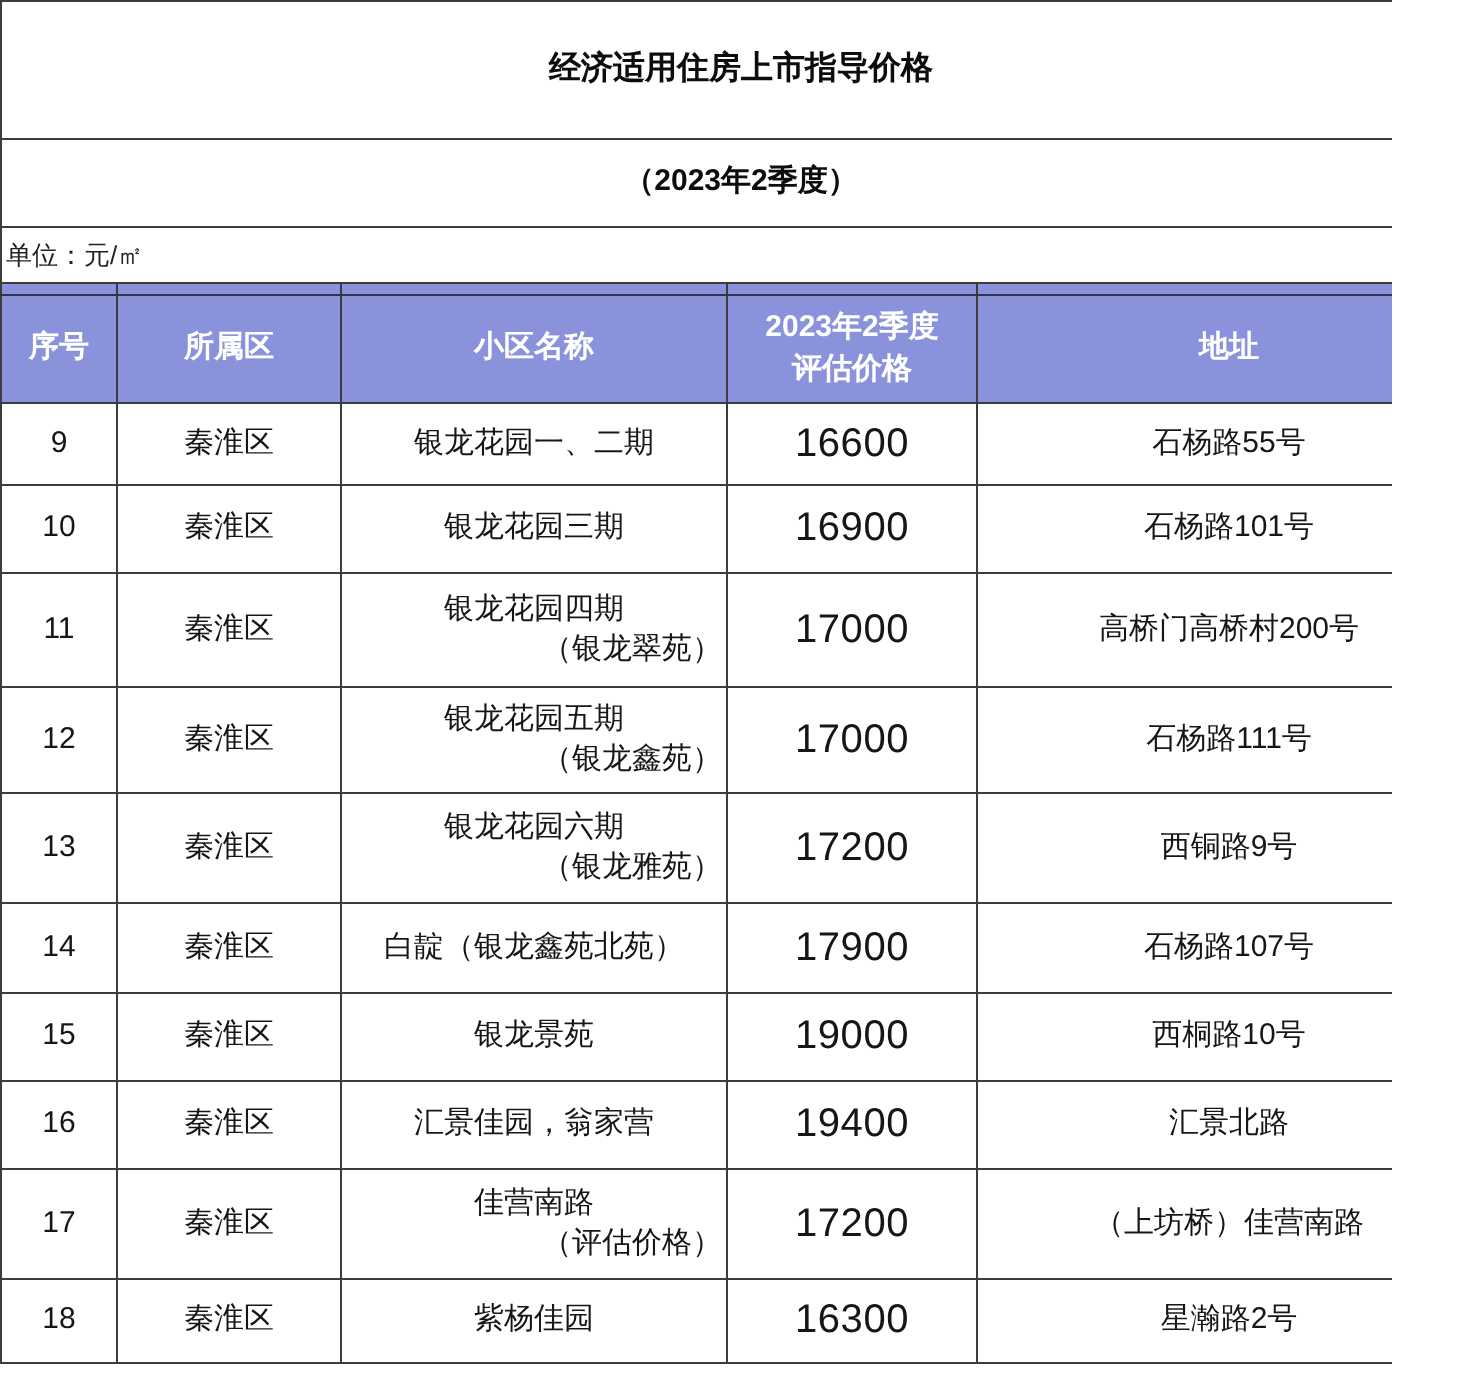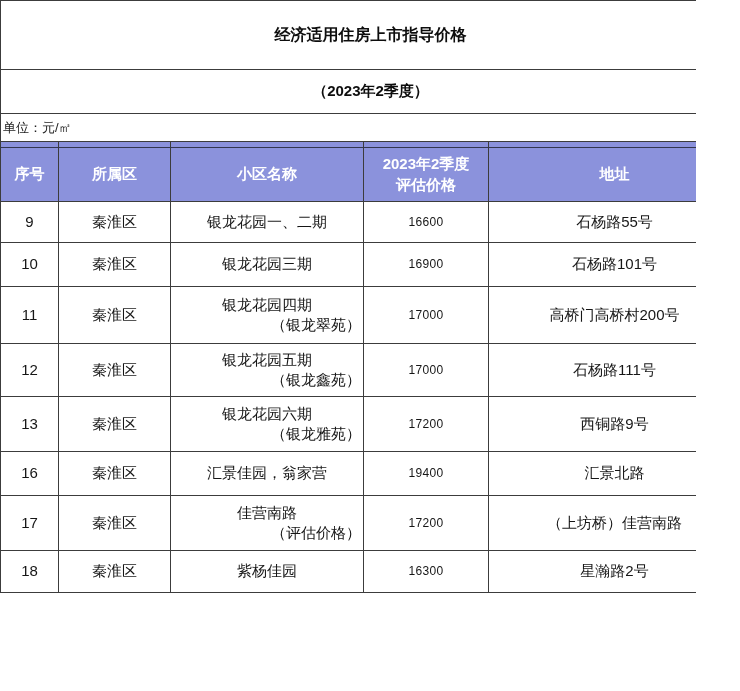--- a/index.html
+++ b/index.html
@@ -20,21 +20,21 @@
   }
   tr.title-row td   { height:68px; font-size:16px; font-weight:700; color:#0d0d0d; }
   tr.subtitle-row td{ height:43px; font-size:15px; font-weight:700; color:#0d0d0d;margin-left:16px; }
   tr.unit-row td    { height:27px; text-align:left; font-size:13px; padding-right:3px; color:#222; }
   tr.sliver-row td  { height:5px; background:#8b92dc; border-bottom:1px solid #33364f; padding:0; }
   tr.header-row td  {
     height:53px; background:#8b92dc; color:#ffffff;
     font-weight:700; font-size:15px;
   }
   td.num-cell   { font-size:15px; }
-  td.price-cell { font-size:12px; letter-spacing:0.3px; }
+  td.price-cell { font-size:20px; letter-spacing:0.3px; }
   .hdr-line { display:block;text-align:center; }
   .name-line2 { display:block;text-align:right; }
 </style>
 </head>
 <body>
 
 <div class="sheet">
   <table class="price-table">
     <colgroup>
       <col style="width:58px">
@@ -108,20 +108,34 @@
       <tr style="height:55px">
         <td class="num-cell">13</td>
         <td>秦淮区</td>
         <td>
           <span>银龙花园六期</span>
           <span class="name-line2">（银龙雅苑）</span>
         </td>
         <td class="price-cell">17200</td>
         <td>西铜路9号</td>
       </tr>
+      <tr style="height:45px">
+        <td class="num-cell">14</td>
+        <td>秦淮区</td>
+        <td>白靛（银龙鑫苑北苑）</td>
+        <td class="price-cell">17900</td>
+        <td>石杨路107号</td>
+      </tr>
+      <tr style="height:44px">
+        <td class="num-cell">15</td>
+        <td>秦淮区</td>
+        <td>银龙景苑</td>
+        <td class="price-cell">19000</td>
+        <td>西桐路10号</td>
+      </tr>
       <tr style="height:44px">
         <td class="num-cell">16</td>
         <td>秦淮区</td>
         <td>汇景佳园，翁家营</td>
         <td class="price-cell">19400</td>
         <td>汇景北路</td>
       </tr>
       <tr style="height:55px">
         <td class="num-cell">17</td>
         <td>秦淮区</td>

